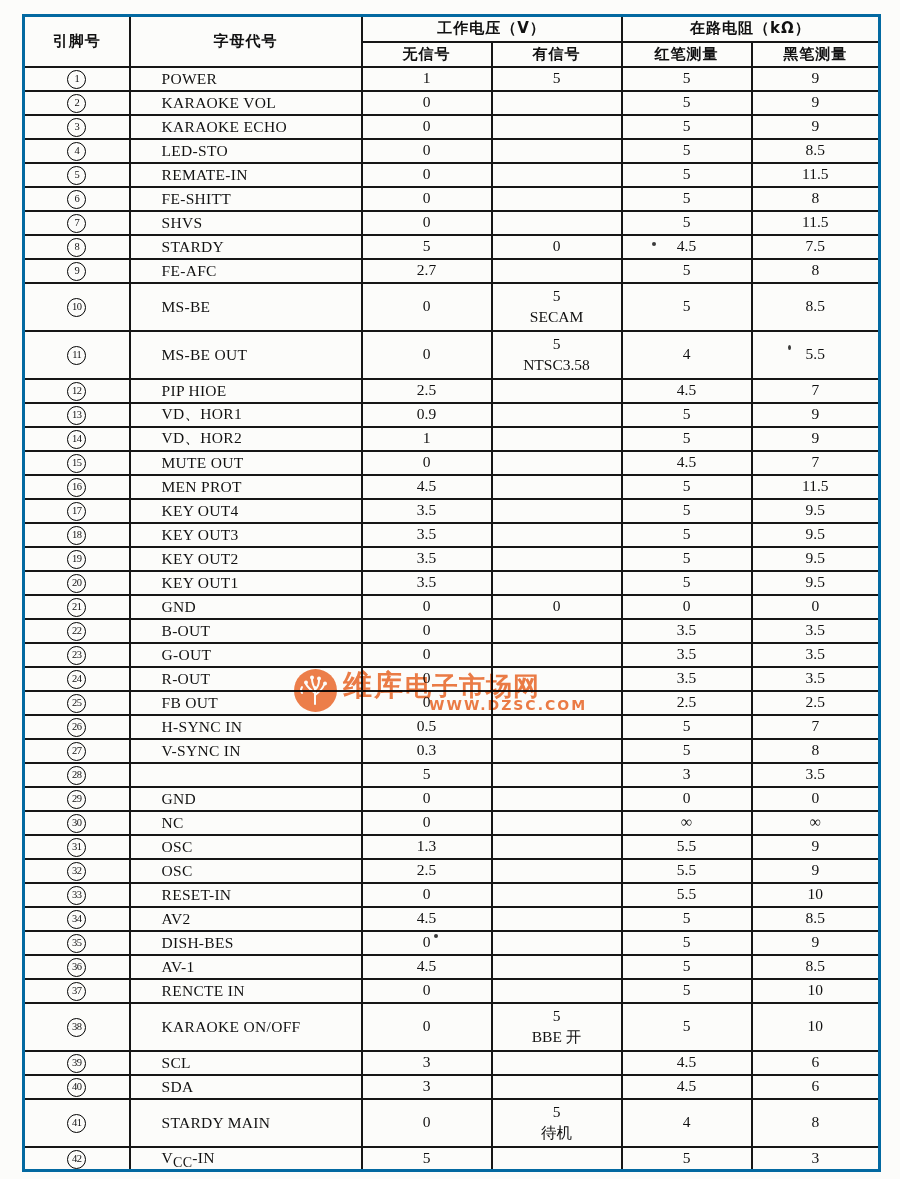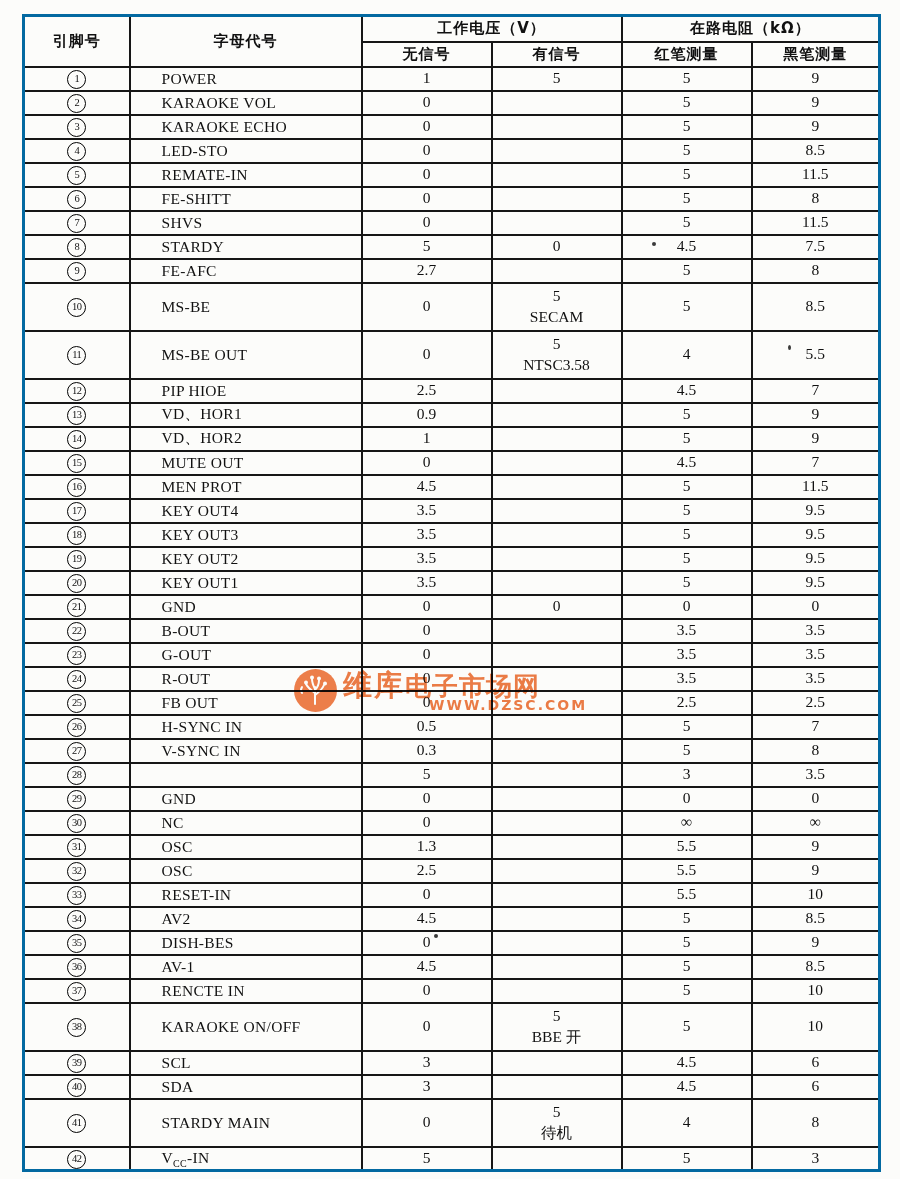--- a/index.html
+++ b/index.html
@@ -27,21 +27,21 @@
   tbody tr.tall{height:48px;}
   td.c-pin{text-align:center;vertical-align:middle;}
   td.c-name{
     padding-left:31px;font-size:15.5px;letter-spacing:0.3px;
     white-space:nowrap;vertical-align:middle;
   }
   td.c-val{
     text-align:center;font-size:15.5px;vertical-align:middle;
     white-space:pre-line;line-height:1.3;
   }
-  sub.subsc{font-size:10px;line-height:0;}
+  sub.subsc{font-size:14px;line-height:0;}
   .circ{
     display:inline-flex;align-items:center;justify-content:center;
     width:17px;height:17px;border:1.3px solid #000;border-radius:50%;
     font-size:10.5px;line-height:1;letter-spacing:-0.5px;
     font-family:"Liberation Serif",serif;
   }
   
   .watermark{
     position:absolute;left:0;top:0;width:900px;height:1179px;
     pointer-events:none;mix-blend-mode:multiply;

